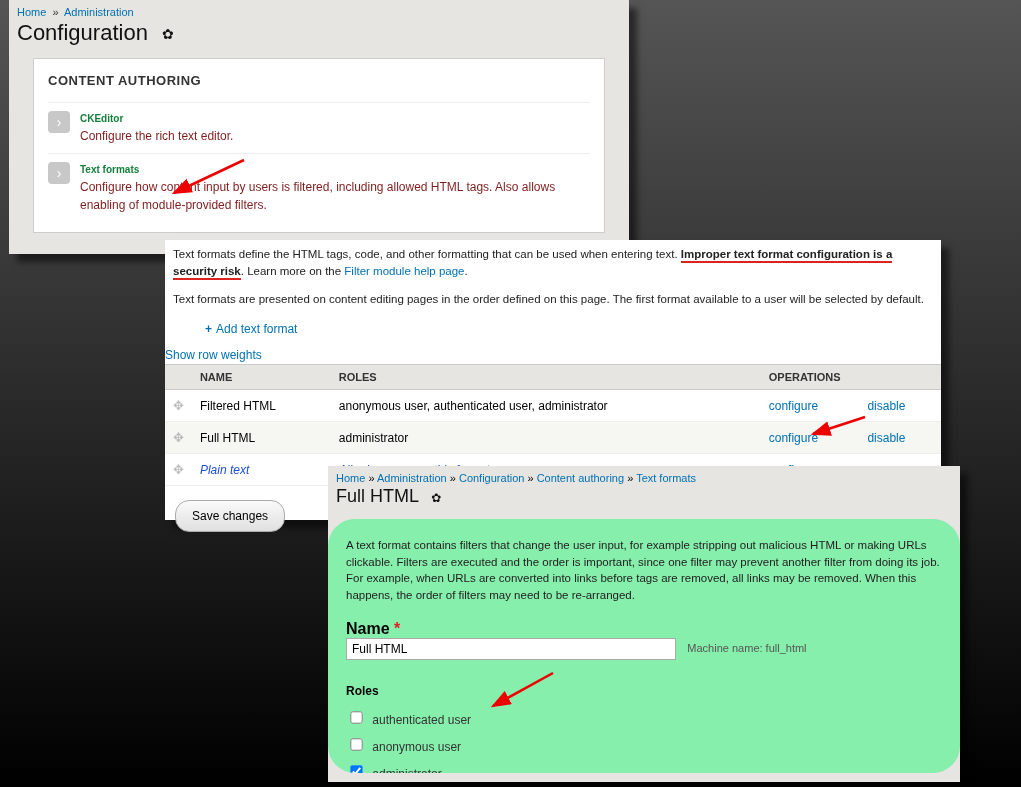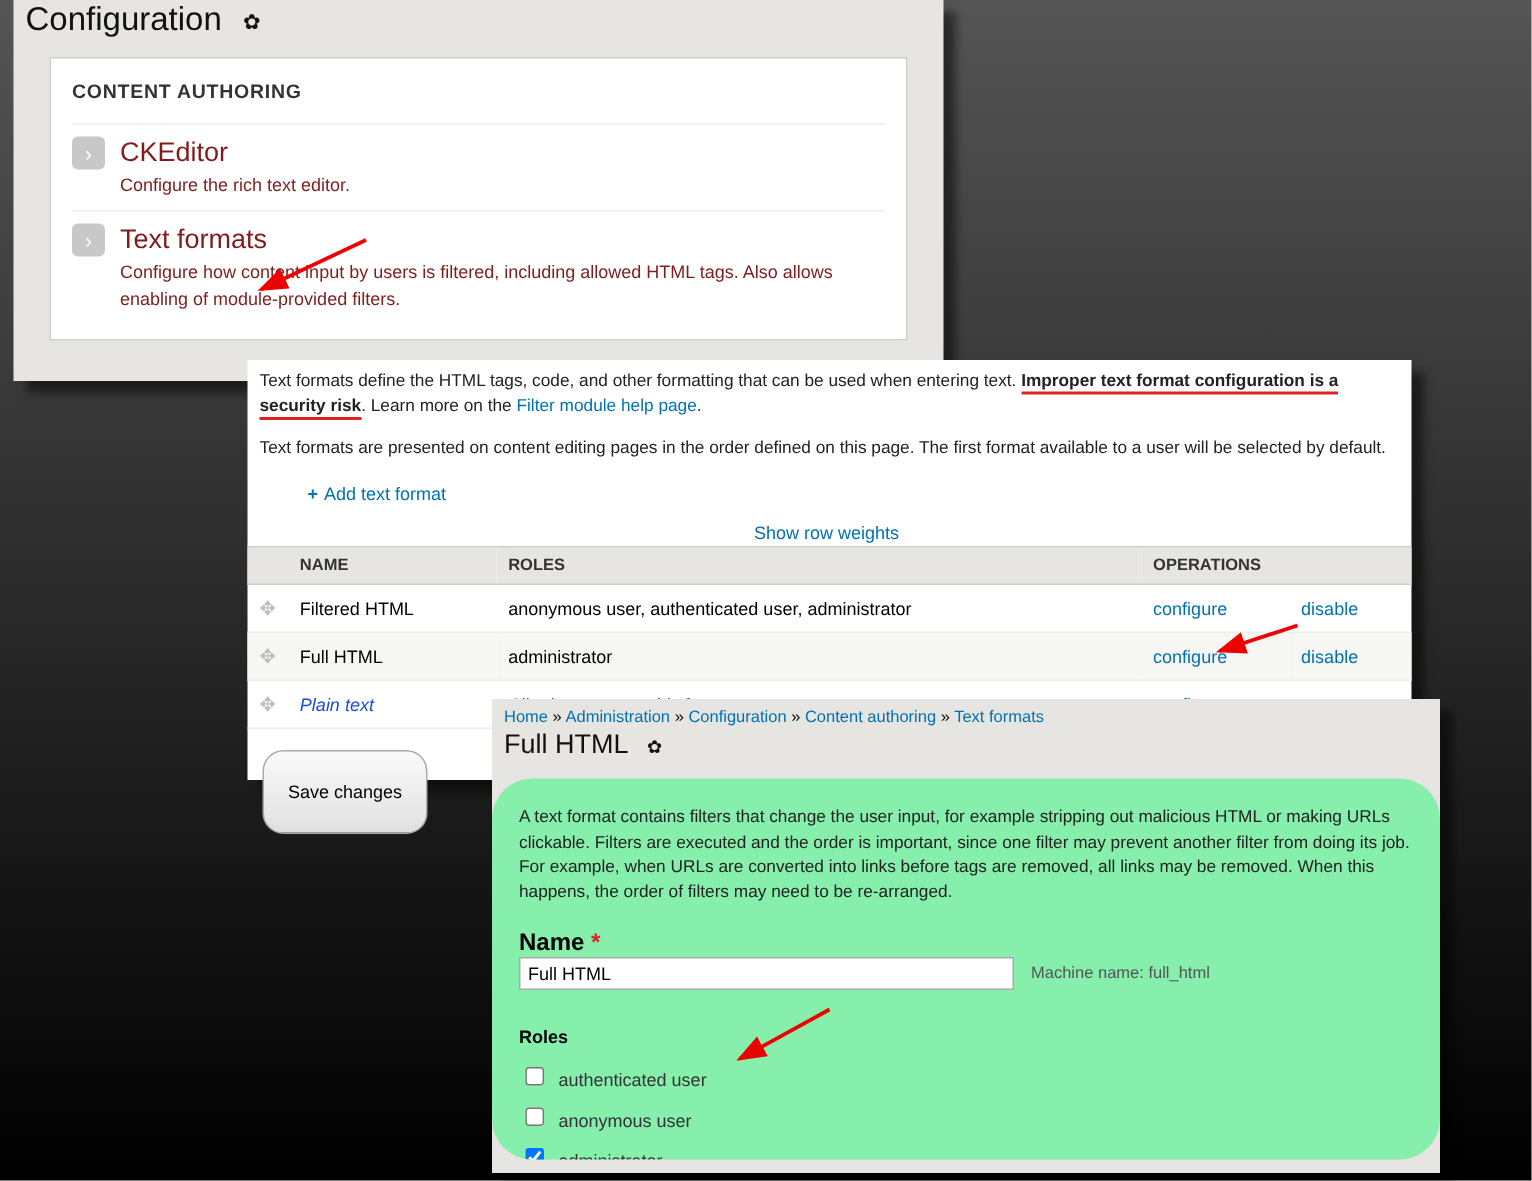--- a/index.html
+++ b/index.html
@@ -36,44 +36,44 @@
   .p1-item { display: flex; align-items: flex-start; padding: 8px 0; border-top: 1px solid #eee; }
   .p1-item:first-of-type { border-top: none; }
   .item-toggle {
     width: 22px; height: 22px; border-radius: 4px;
     background: #c8c8c8;
     display: flex; align-items: center; justify-content: center;
     color: #fff; font-size: 14px; margin-right: 10px; flex-shrink:0;
     cursor: pointer;
   }
   .item-body { flex: 1; }
-  .item-title { color: #7f1d1d; font-size: 18px; font-weight: normal; }
+  .item-title { color: #15803d; font-size: 10px; font-weight: bold; }
   .item-desc { color: #7f1d1d; font-size: 12px; line-height: 1.5; margin-top:2px;}
   
   .arrow {
     position: absolute;
     pointer-events: none;
   }
   
   .p2 { left: 165px; top: 240px; width: 776px; height: 280px; background:#fff; }
   .help-text { padding: 6px 8px; font-size: 11.5px; color: #222; line-height:1.45;}
   .underline-warn { font-weight:bold; border-bottom: 2px solid #d22; padding-bottom:1px;}
   .add-link { padding: 8px 16px 8px 40px; font-size: 12px; }
   .add-link .plus { color:#0071b3; font-weight:bold; margin-right:4px;}
-  .show-weights { text-align: center; padding: 4px 4px 2px 0; font-size: 12px; color:#0071b3;}
+  .show-weights { text-align: left; padding: 4px 4px 2px 0; font-size: 12px; color:#0071b3;}
   table.formats { width: 100%; border-collapse: collapse; font-size: 12px; }
   table.formats th { background:#e6e5e1; text-align:left; padding:6px 8px; font-size:11px; color:#333; border-top:1px solid #ccc; border-bottom:1px solid #ccc;}
   table.formats td { padding:8px 8px; border-bottom:1px solid #eee; }
   table.formats tr.even td { background:#f6f6f2; }
   .drag-handle { color:#bbb; cursor: move; font-size:13px;}
   .italic { font-style: italic; color:#1d4ed8;}
   .op-link { color:#0071b3;}
   .save-btn {
     margin: 14px 10px 10px 10px;
-    padding: 20px 16px; border-radius: 14px;
+    padding: 8px 16px; border-radius: 14px;
     background: linear-gradient(#fafafa,#e0e0e0);
     border:1px solid #aaa; font-size:12px; cursor:pointer;
   }
   
   .p3 { left: 328px; top: 466px; width: 632px; height: 316px; background:#e6e5e1;}
   .p3-breadcrumb { padding:6px 8px 2px 8px; font-size:11px;}
   .p3-title { font-size:18px; color:#111; padding: 0 8px 12px 8px;}
   .p3-title .gear { display:inline-block; margin-left:8px; font-size:12px;}
   .p3-body { background:#86efac; margin:0; padding:18px 18px 40px 18px; height: calc(100% - 62px); overflow:hidden;border-radius:27px;}
   .p3-desc { font-size:11.5px; color:#222; line-height:1.45; margin-bottom:16px;}
@@ -83,20 +83,25 @@
   .text-input { width: 330px; padding:3px 5px; font-size:12px; border:1px solid #aaa; vertical-align:middle;}
   .machine { font-size:11px; color:#555; margin-left:8px;}
   .roles-head { font-weight:bold; margin-top:24px; margin-bottom:10px; font-size:12px;}
   .role-row { margin:8px 0; font-size:12px; color:#333;}
   .role-row input { margin-right:6px; transform: scale(0.95);}
 </style>
 </head>
 <body>
 
 <div class="panel p1">
+  <div class="p1-breadcrumb">
+    <a href="#">Home</a>
+    <span class="sep">»</span>
+    <a href="#">Administration</a>
+  </div>
   <div class="p1-title">
     <span>Configuration</span>
     <span class="gear">✿</span>
   </div>
   <div class="p1-section">
     <div class="p1-sec-title">CONTENT AUTHORING</div>
     <div class="p1-item">
       <div class="item-toggle">›</div>
       <div class="item-body">
         <a href="#" class="item-title">CKEditor</a>

